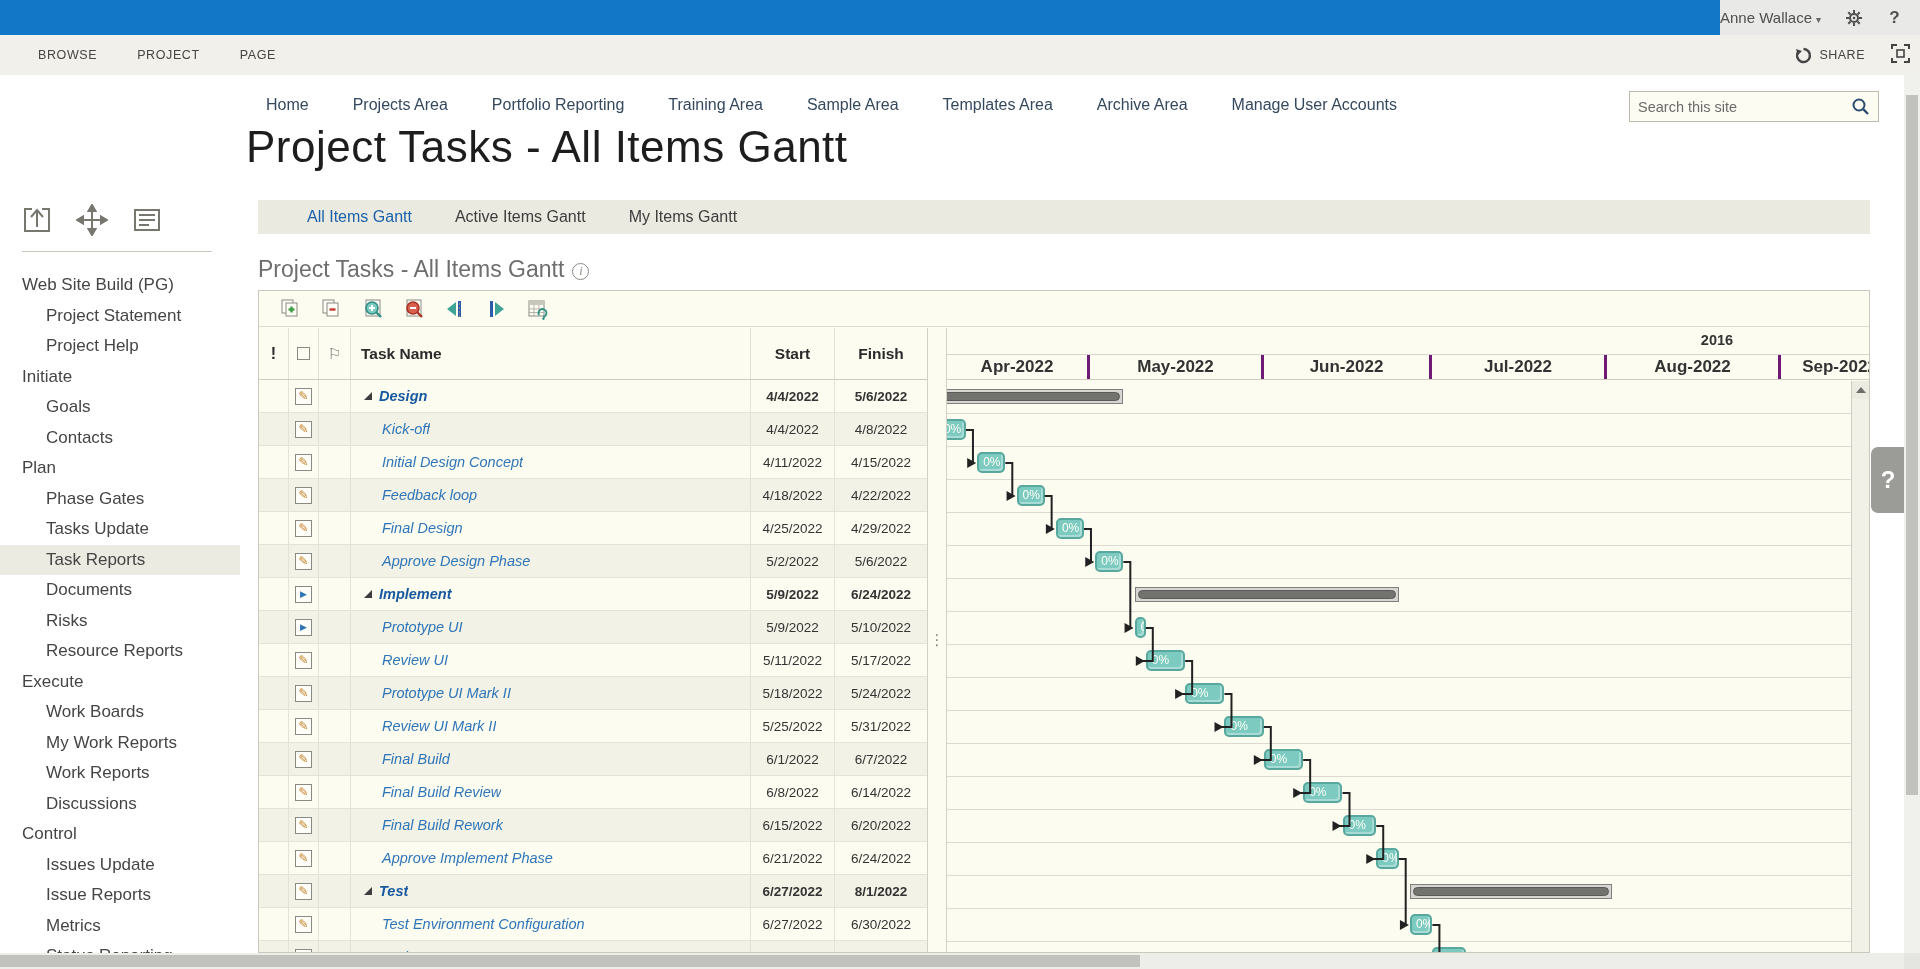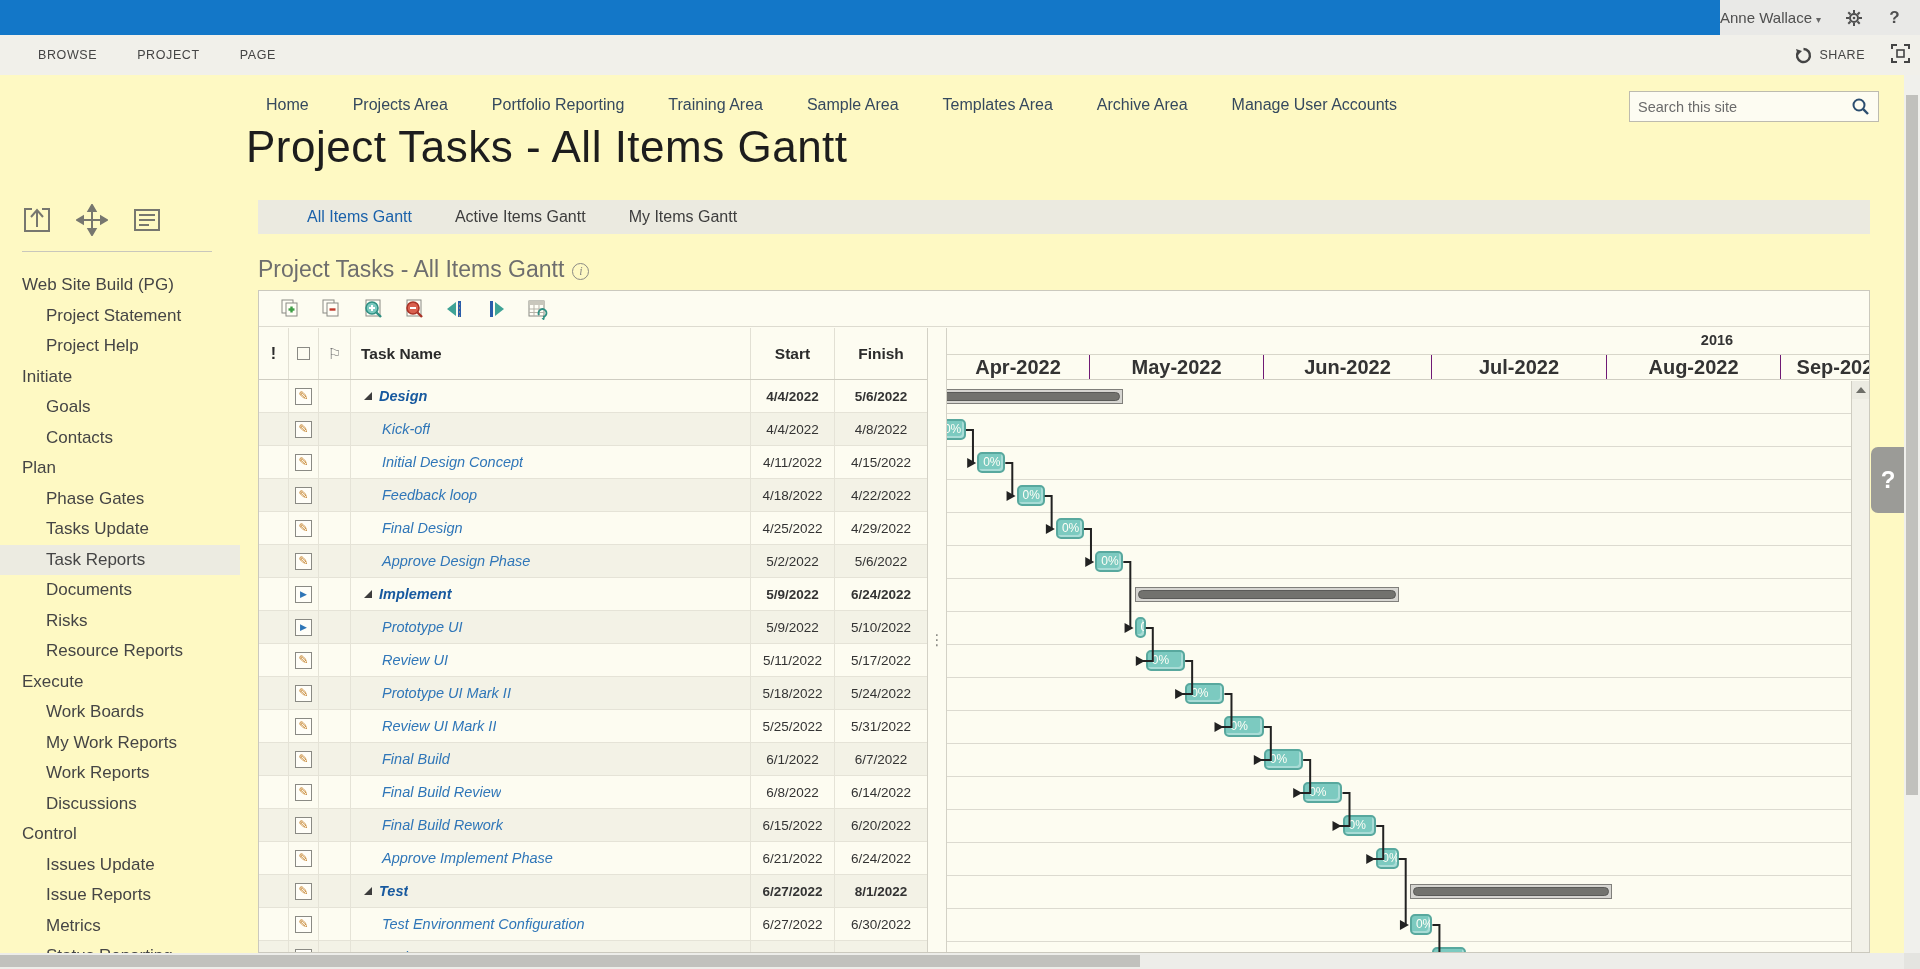--- a/index.html
+++ b/index.html
@@ -1,18 +1,18 @@
 <!DOCTYPE html>
 <html><head>
 <meta charset="utf-8">
 <style>
   * { margin:0; padding:0; box-sizing:border-box; }
   html,body { width:1920px; height:969px; overflow:hidden; background:#E8E8E6;
               font-family:"Liberation Sans","DejaVu Sans",sans-serif; }
-  #stage { position:relative; width:1920px; height:969px; background:#fef9c3; overflow:hidden; }
+  #stage { position:relative; width:1920px; height:969px; background:#ffffff; overflow:hidden; }
 
   
   .topbar { position:absolute; left:0; top:0; width:1920px; height:35px; background:#1377C8; }
   .suite-right { position:absolute; left:1720px; top:0; width:200px; height:35px; background:#E9E9E7;
                  display:flex; align-items:center; justify-content:flex-end; gap:24px; padding-right:18px; color:#555; }
   .user-menu { font-size:15px; color:#4f4f4f; cursor:default; white-space:nowrap; }
   .user-caret { font-size:10px; color:#666; margin-left:4px; }
   .suite-ico { width:18px; height:18px; display:inline-flex; align-items:center; justify-content:center; }
   .help-q { font-size:17px; font-weight:bold; color:#4f4f4f; }
 
@@ -94,22 +94,22 @@
          margin:0 7px 0 13px; flex:none; }
   .tname { font-size:14.5px; color:#2F76B8; white-space:nowrap; overflow:hidden; cursor:pointer; }
   .trow.summary .tname { font-weight:bold; color:#17599F; }
   .trow:not(.summary) .tname { padding-left:31px; }
 
   
   .g-year { height:26px; position:relative; }
   .g-year .ylabel { position:absolute; left:700px; width:140px; top:4px; text-align:center;
                     font-size:14.5px; font-weight:600; color:#333; }
   .g-months { height:26px; display:flex; border-top:1px solid #D8D6CA; border-bottom:1px solid #CFCDC2; }
-  .g-month { border-right:1px solid #701a75; display:flex; align-items:center; justify-content:center;
-             font-size:20px; font-weight:600; color:#333; overflow:hidden; flex:none; white-space:nowrap; }
+  .g-month { border-right:3px solid #701a75; display:flex; align-items:center; justify-content:center;
+             font-size:17px; font-weight:600; color:#333; overflow:hidden; flex:none; white-space:nowrap; }
   .g-body { position:absolute; left:0; top:53px; right:0; bottom:0; overflow:hidden; }
   .g-row { position:absolute; left:0; width:904px; height:33px; border-bottom:1px solid #DCDAD0; }
   .gbar { position:absolute; height:21px; background:#7CCAC0; border:2px solid #58A89E; border-radius:5px;
           color:#FFFEF6; font-size:12px; line-height:17px; padding-left:4px; overflow:hidden; white-space:nowrap;
           box-shadow:inset -2px -2px 0 rgba(255,255,255,.35); cursor:pointer; }
   .gsum { position:absolute; height:15px; background:#D6D5D1; border:1px solid #807F7B; cursor:pointer; }
   .gsum .in { position:absolute; left:2px; right:2px; top:2px; bottom:2px; background:#72726E;
               border:1px solid #5A5A58; border-radius:6px; }
   svg.conn { position:absolute; left:0; top:0; pointer-events:none; }
 

